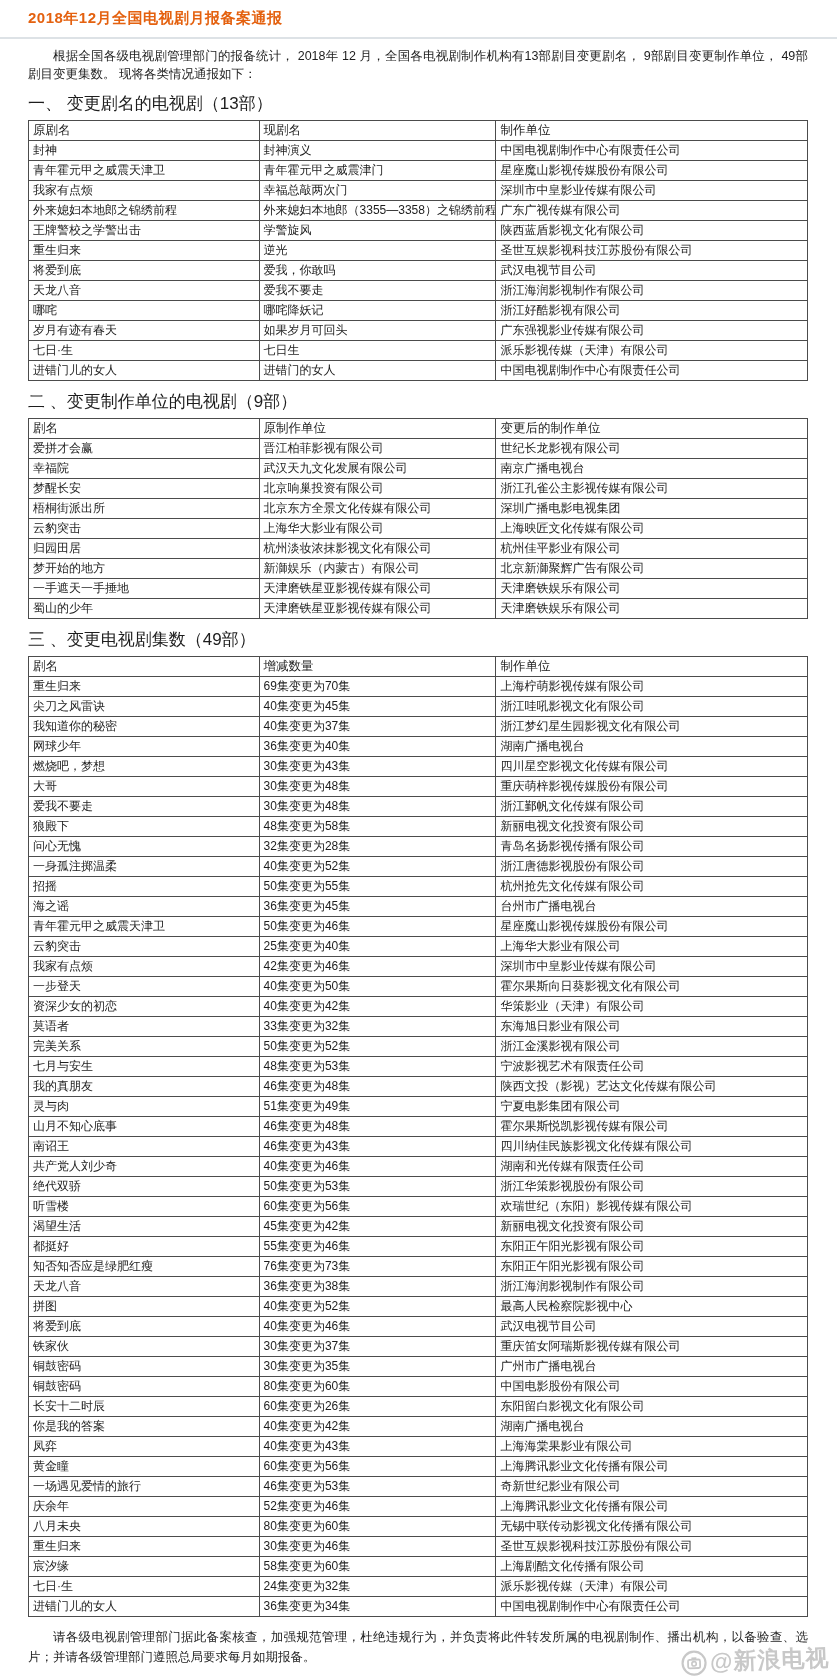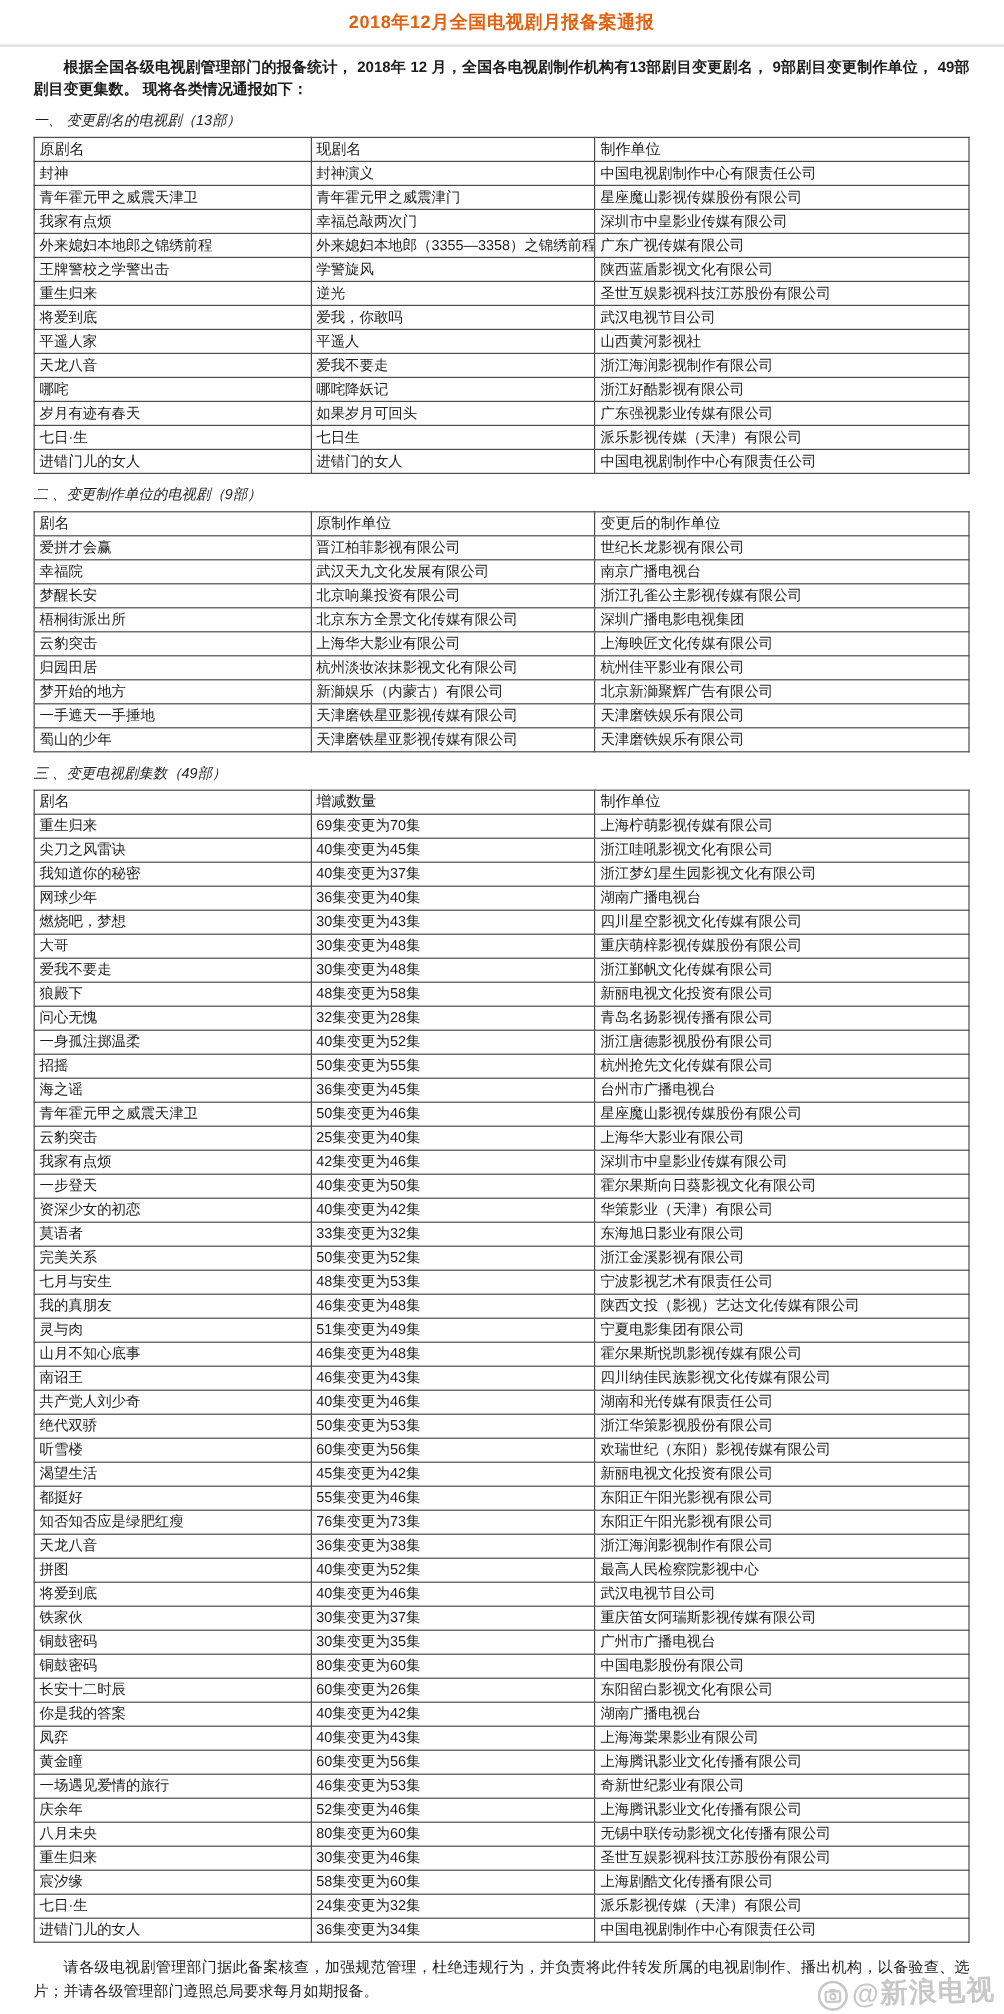--- a/index.html
+++ b/index.html
@@ -7,47 +7,45 @@
   body {
     width: 837px;
     height: 1678px;
     position: relative;
     font-family: "Liberation Sans", "DejaVu Sans", sans-serif;
     color: #1d1d1d;
     overflow: hidden;
   }
   .page { padding: 0 29px 0 28px; }
   .doc-title {
-    text-align: center;
+    text-align: left;
     font-weight: bold;
     font-size: 15px;
     color: #e4610f;
     padding-top: 9px;
     letter-spacing: 0.5px;
   }
   .title-divider {
     height: 2px;
     background: #dde2e6;
     margin-top: 9px;
     margin-left: -28px;
     margin-right: -29px;
   }
   .intro {
     margin-top: 8px;
     font-size: 12.5px;
     line-height: 18px;
     text-indent: 2em;
     text-align: justify;
-    font-weight: bold;
   }
   .section-heading {
     margin-top: 9px;
     margin-bottom: 5px;
-    font-size: 12px;
-    font-style: italic;
+    font-size: 17px;
   }
   table {
     width: 100%;
     border-collapse: collapse;
     table-layout: fixed;
     font-size: 12px;
   }
   col.c1 { width: 29.6%; }
   col.c2 { width: 30.4%; }
   col.c3 { width: 40%; }
@@ -138,25 +136,20 @@
           <td>重生归来</td>
           <td>逆光</td>
           <td>圣世互娱影视科技江苏股份有限公司</td>
         </tr>
         <tr>
           <td>将爱到底</td>
           <td>爱我，你敢吗</td>
           <td>武汉电视节目公司</td>
         </tr>
         <tr>
-          <td>平遥人家</td>
-          <td>平遥人</td>
-          <td>山西黄河影视社</td>
-        </tr>
-        <tr>
           <td>天龙八音</td>
           <td>爱我不要走</td>
           <td>浙江海润影视制作有限公司</td>
         </tr>
         <tr>
           <td>哪咤</td>
           <td>哪咤降妖记</td>
           <td>浙江好酷影视有限公司</td>
         </tr>
         <tr>

